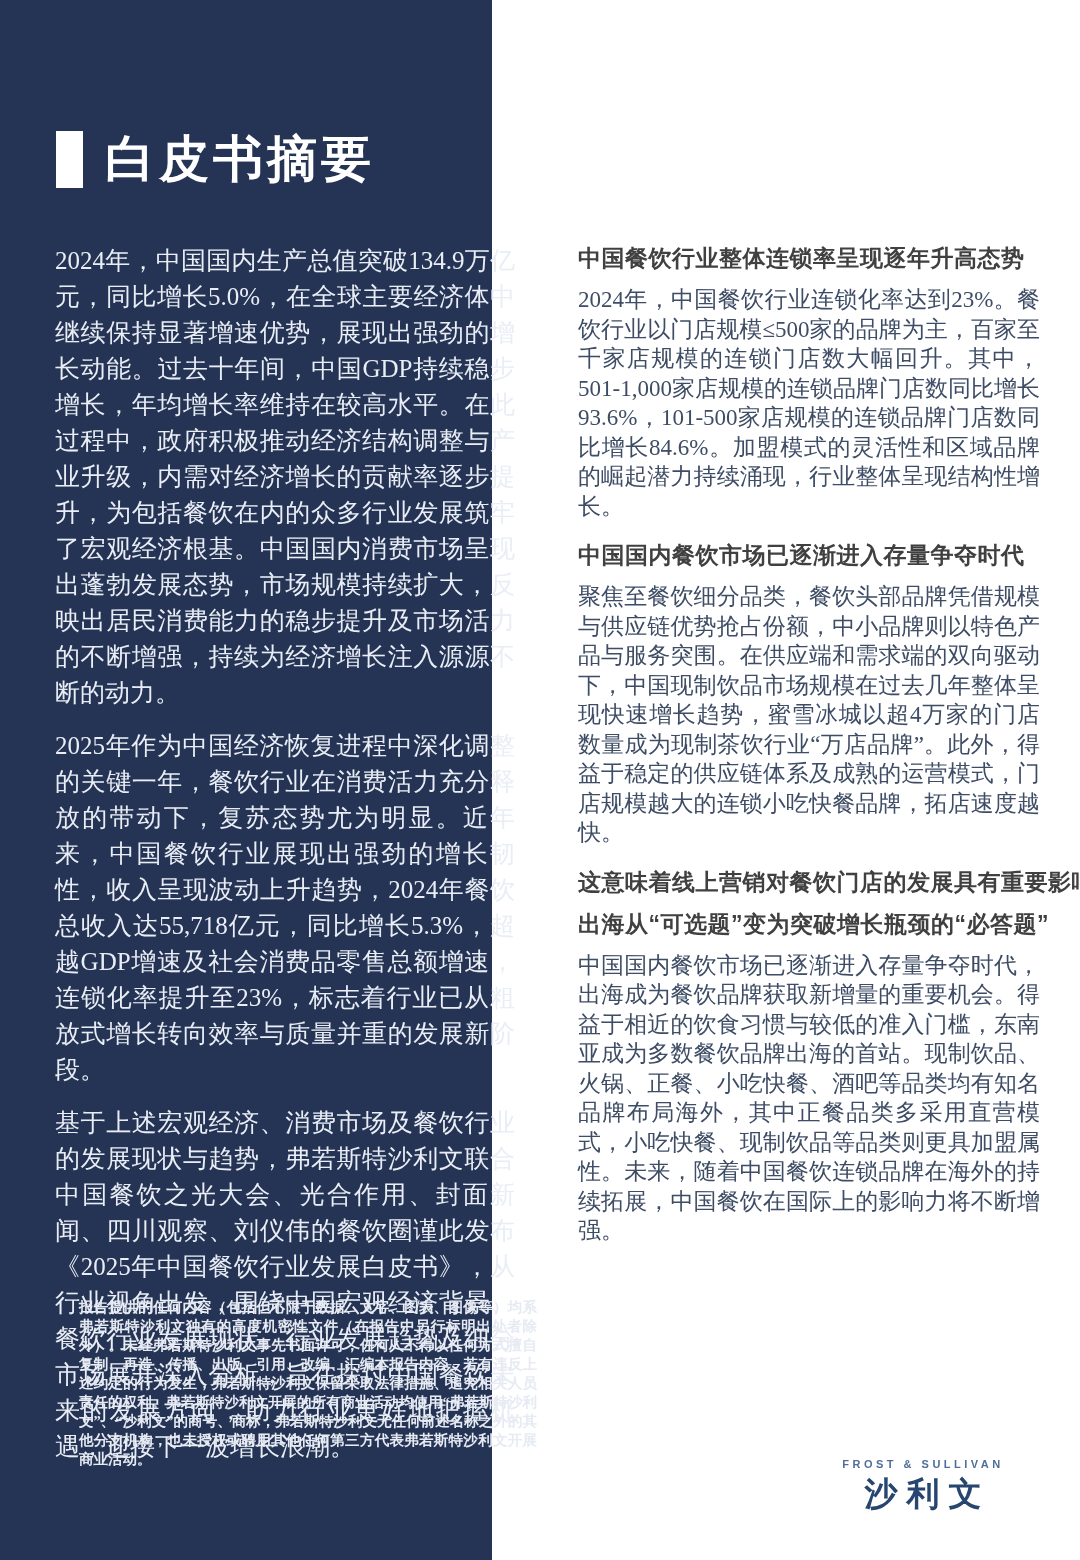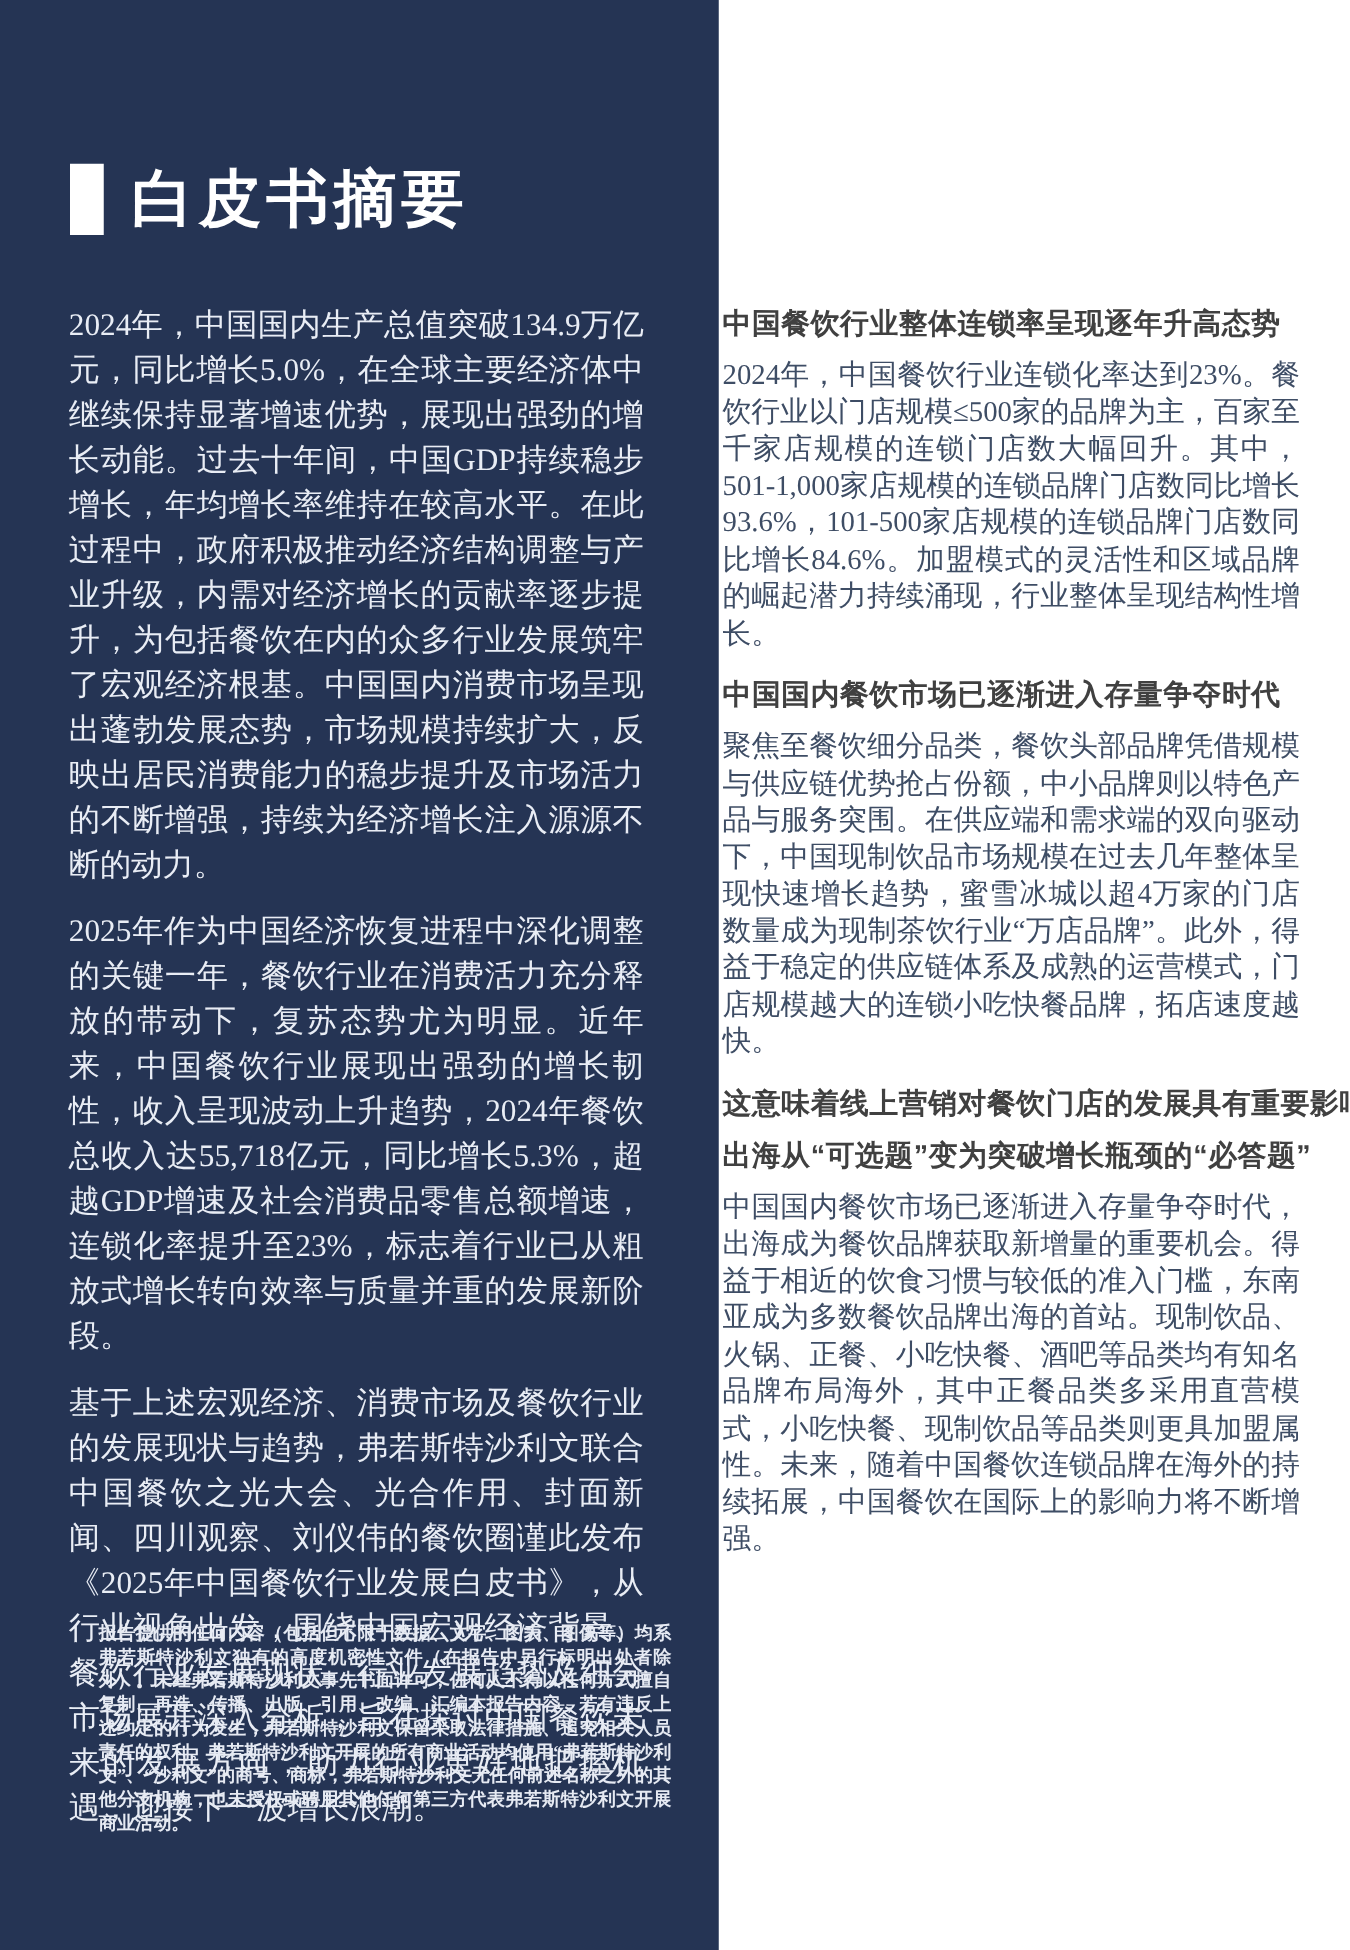--- a/index.html
+++ b/index.html
@@ -11,21 +11,21 @@
     width: 1080px;
     height: 1560px;
     background: #ffffff;
     overflow: hidden;
   }
 
   
   .left-panel {
     position: absolute;
     left: 0; top: 0;
-    width: 575px; height: 1560px;
+    width: 492px; height: 1560px;
     background: #253454;
   }
 
   .title-row {
     position: absolute;
     left: 56px; top: 126px;
     display: flex;
     align-items: center;
   }
   .title-marker {
@@ -154,14 +154,18 @@
     <div class="section">
       <div class="section-heading">这意味着线上营销对餐饮门店的发展具有重要影响</div>
     </div>
 
     <div class="section">
       <div class="section-heading">出海从“可选题”变为突破增长瓶颈的“必答题”</div>
       <div class="section-body">中国国内餐饮市场已逐渐进入存量争夺时代，出海成为餐饮品牌获取新增量的重要机会。得益于相近的饮食习惯与较低的准入门槛，东南亚成为多数餐饮品牌出海的首站。现制饮品、火锅、正餐、小吃快餐、酒吧等品类均有知名品牌布局海外，其中正餐品类多采用直营模式，小吃快餐、现制饮品等品类则更具加盟属性。未来，随着中国餐饮连锁品牌在海外的持续拓展，中国餐饮在国际上的影响力将不断增强。</div>
     </div>
   </div>
 
+  <div class="logo">
+    <div class="logo-en">FROST &amp; SULLIVAN</div>
+    <div class="logo-zh">沙利文</div>
+  </div>
 
 </div>
 
 </body></html>

